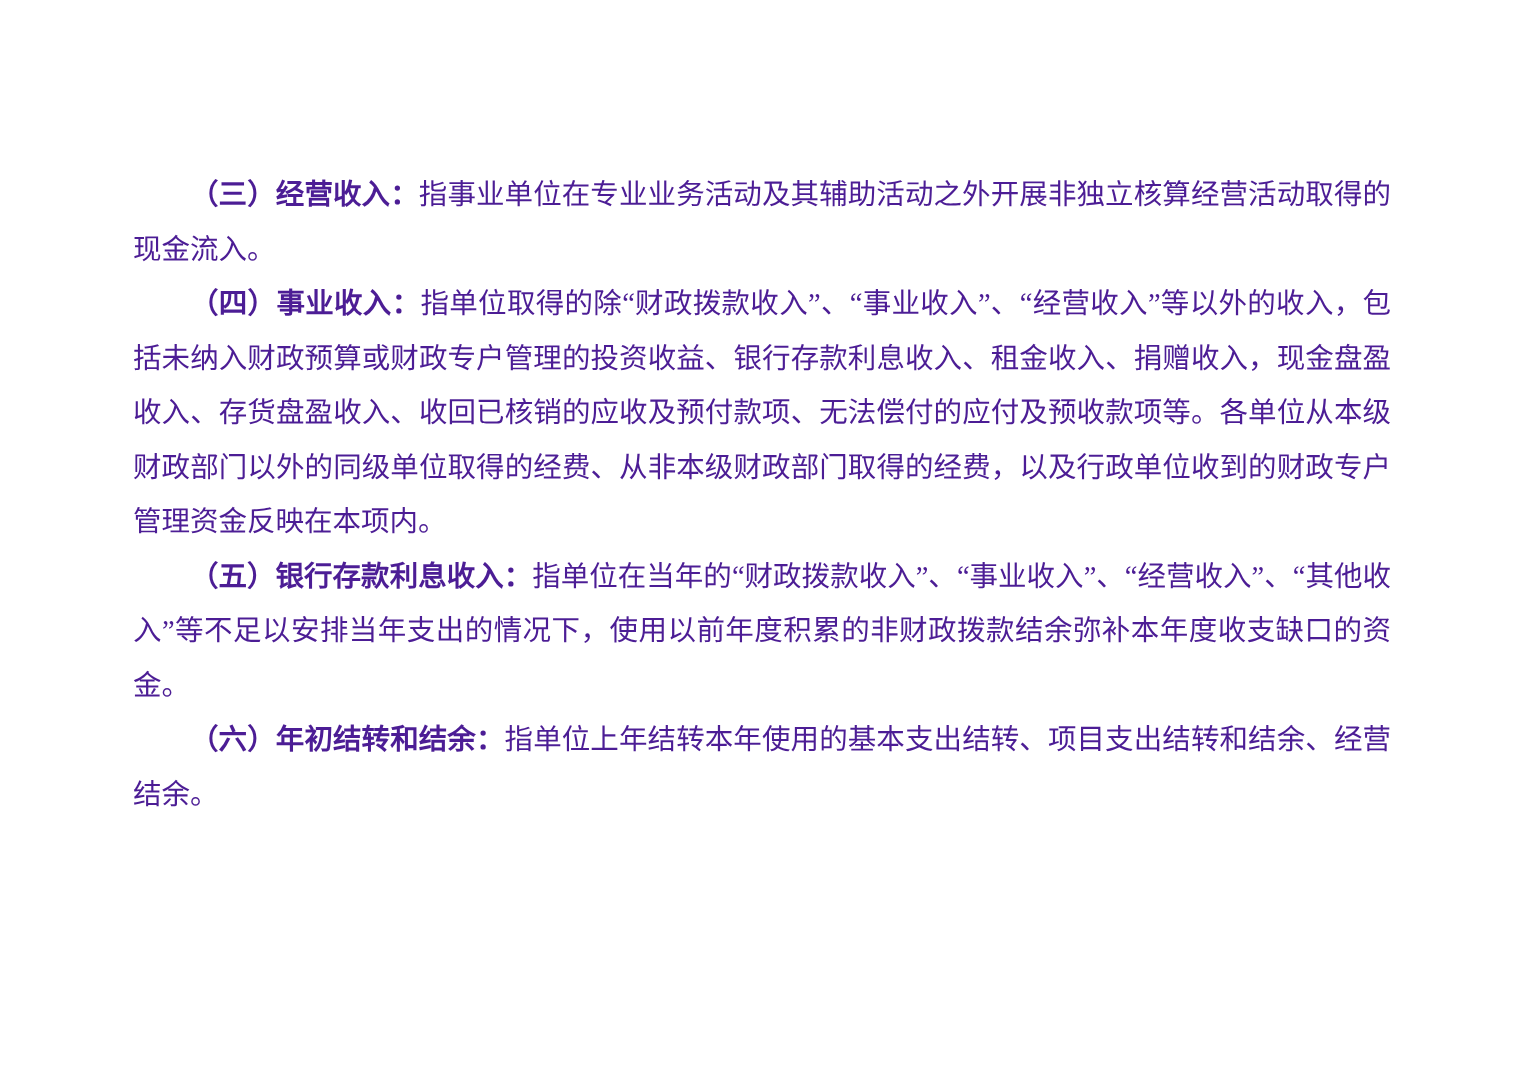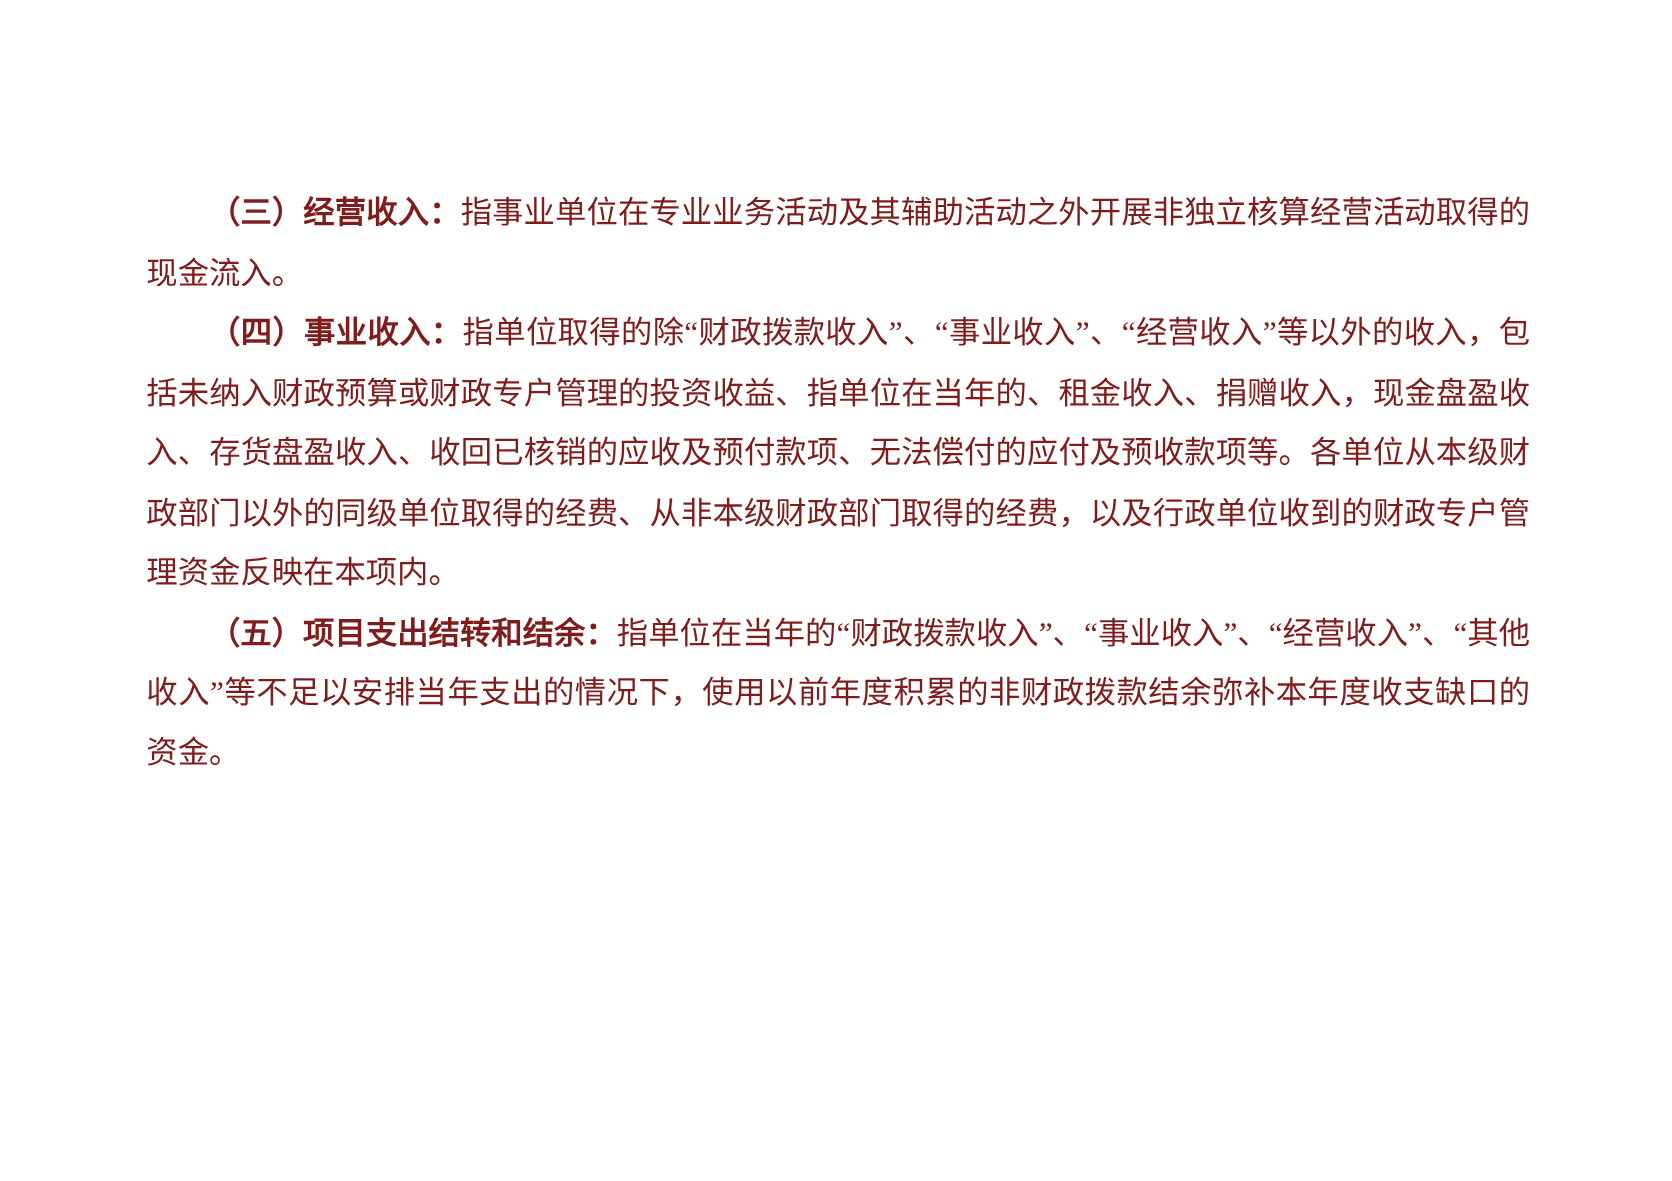--- a/index.html
+++ b/index.html
@@ -11,21 +11,21 @@
     height: 1074px;
     background: #ffffff;
     position: relative;
     overflow: hidden;
   }
   .page {
     position: absolute;
     left: 133px;
     top: 168px;
     width: 1258px;
-    color: #7f1d1d;
+    color: #4c1d95;
     font-family: "Liberation Serif", "DejaVu Serif", serif;
     font-size: 28.5px;
     line-height: 54.5px;
     text-align: justify;
     text-justify: inter-ideograph;
     letter-spacing: 0;
   }
   .para {
     margin: 0;
     padding: 0;
@@ -34,17 +34,18 @@
   .para .label {
     font-weight: 700;
   }
 </style>
 </head>
 <body>
 
 <div class="page">
   <p class="para"><strong class="label">（三）经营收入：</strong><span>指事业单位在专业业务活动及其辅助活动之外开展非独立核算经营活动取得的现金流入。</span></p>
 
-  <p class="para"><strong class="label">（四）事业收入：</strong><span>指单位取得的除“财政拨款收入”、“事业收入”、“经营收入”等以外的收入，包括未纳入财政预算或财政专户管理的投资收益、指单位在当年的、租金收入、捐赠收入，现金盘盈收入、存货盘盈收入、收回已核销的应收及预付款项、无法偿付的应付及预收款项等。各单位从本级财政部门以外的同级单位取得的经费、从非本级财政部门取得的经费，以及行政单位收到的财政专户管理资金反映在本项内。</span></p>
+  <p class="para"><strong class="label">（四）事业收入：</strong><span>指单位取得的除“财政拨款收入”、“事业收入”、“经营收入”等以外的收入，包括未纳入财政预算或财政专户管理的投资收益、银行存款利息收入、租金收入、捐赠收入，现金盘盈收入、存货盘盈收入、收回已核销的应收及预付款项、无法偿付的应付及预收款项等。各单位从本级财政部门以外的同级单位取得的经费、从非本级财政部门取得的经费，以及行政单位收到的财政专户管理资金反映在本项内。</span></p>
 
-  <p class="para"><strong class="label">（五）项目支出结转和结余：</strong><span>指单位在当年的“财政拨款收入”、“事业收入”、“经营收入”、“其他收入”等不足以安排当年支出的情况下，使用以前年度积累的非财政拨款结余弥补本年度收支缺口的资金。</span></p>
+  <p class="para"><strong class="label">（五）银行存款利息收入：</strong><span>指单位在当年的“财政拨款收入”、“事业收入”、“经营收入”、“其他收入”等不足以安排当年支出的情况下，使用以前年度积累的非财政拨款结余弥补本年度收支缺口的资金。</span></p>
 
+  <p class="para"><strong class="label">（六）年初结转和结余：</strong><span>指单位上年结转本年使用的基本支出结转、项目支出结转和结余、经营结余。</span></p>
 </div>
 
 </body></html>

